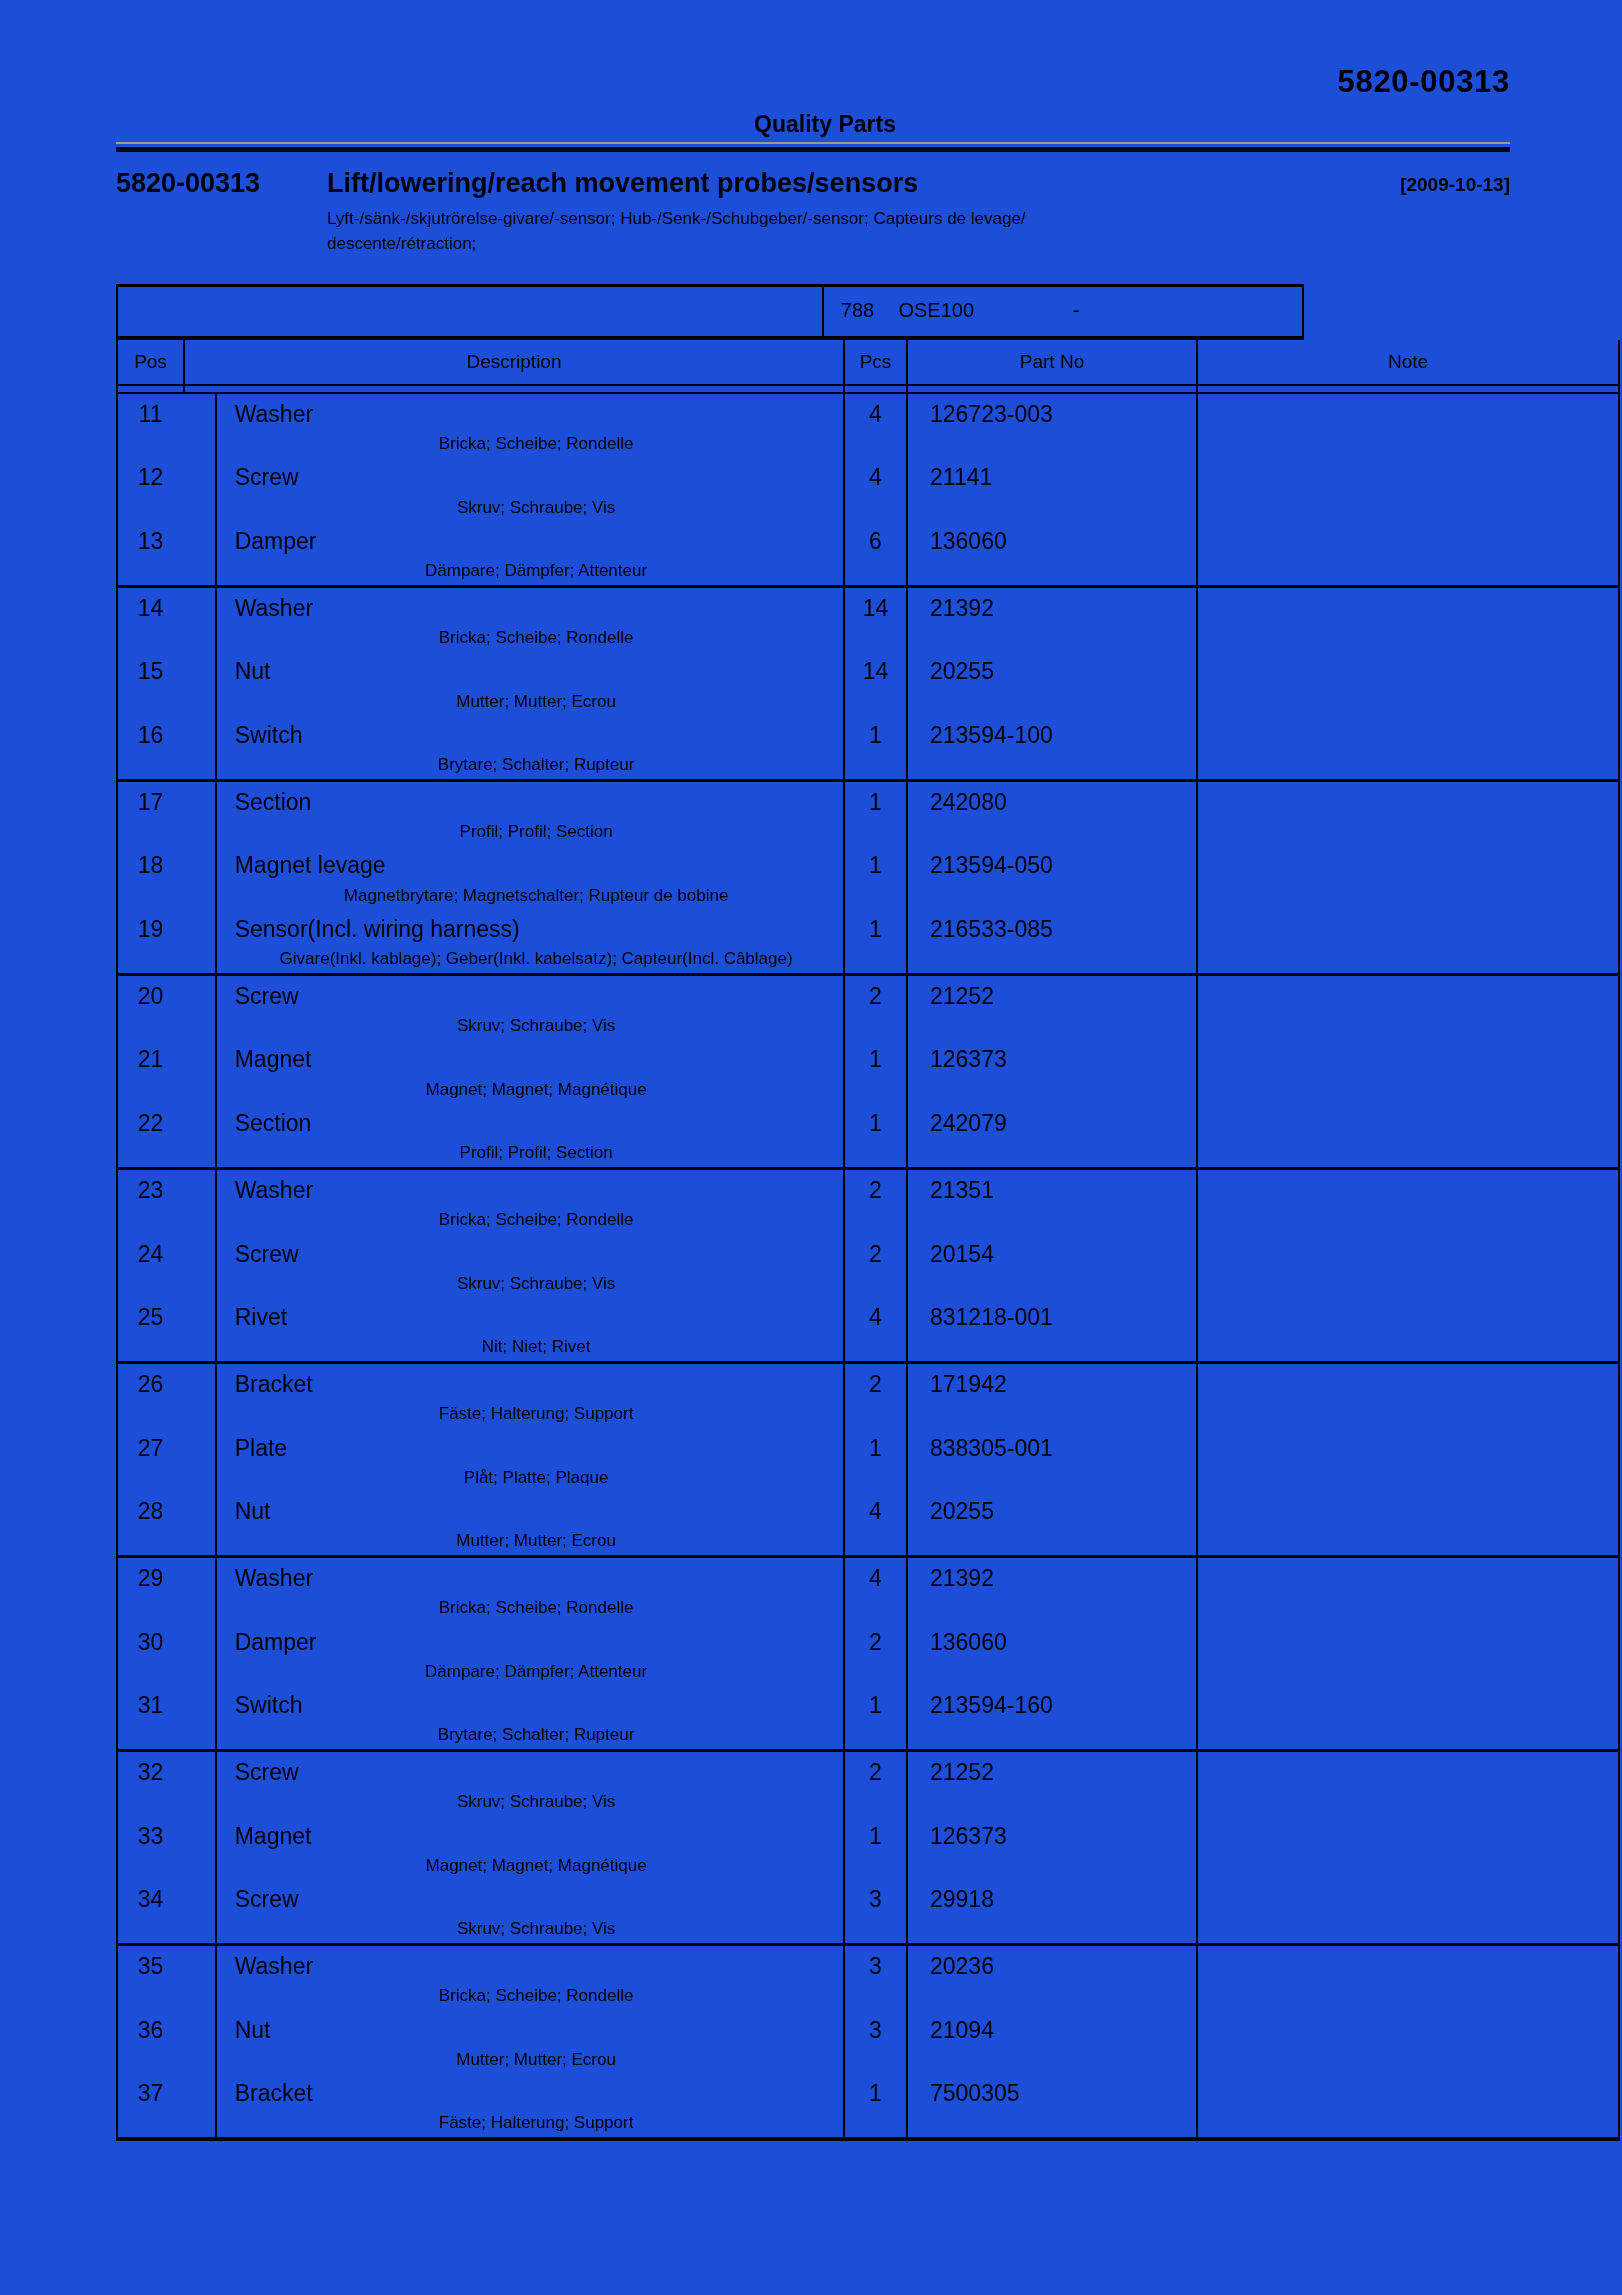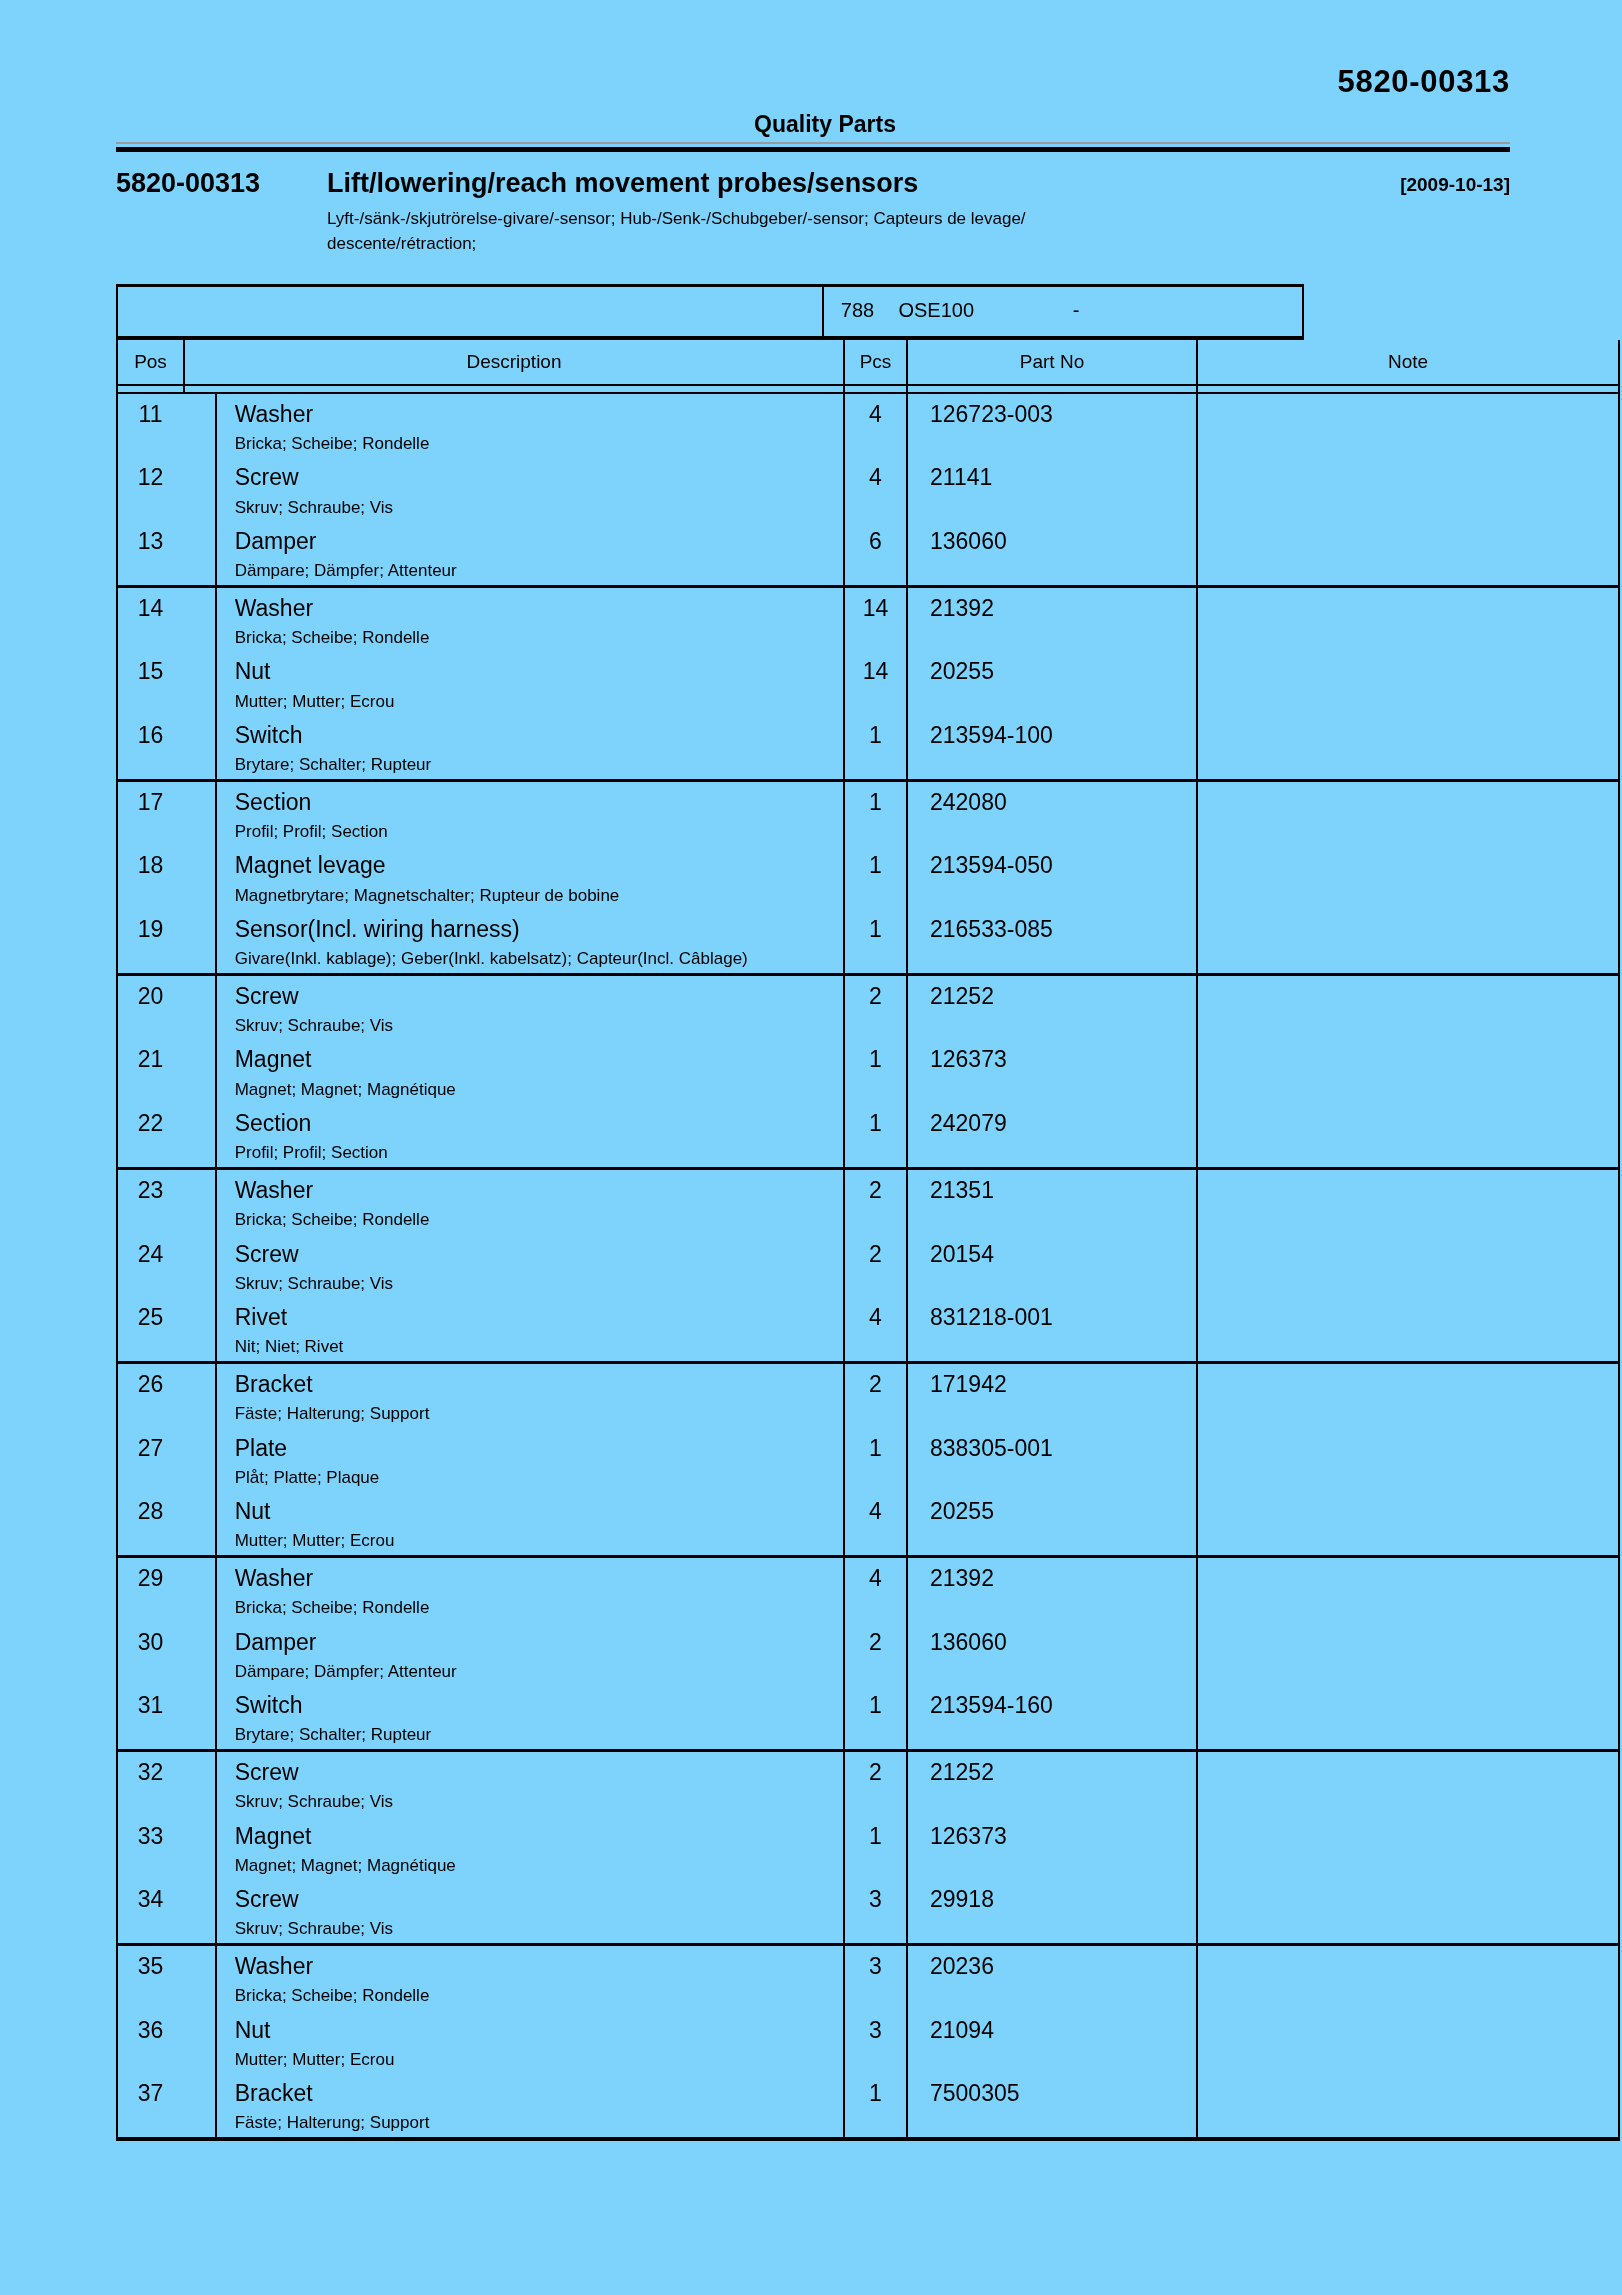--- a/index.html
+++ b/index.html
@@ -1,19 +1,19 @@
 <!DOCTYPE html>
 <html style="font-size:11px"><head>
 <meta charset="utf-8">
 <style>
   html,body{margin:0;padding:0;background:#e8e8e8;}
   .page{
     position:relative;
     width:1622px;height:2295px;
-    background:#7dd3fc;
+    background:#1d4ed8;
     font-family:"Liberation Sans","DejaVu Sans",sans-serif;
     color:#000;
     overflow:hidden;
   }
   .content{position:absolute;left:116px;top:0;width:1394px;}
 
   
   .top-header{position:relative;height:142px;}
   .doc-number{
     position:absolute;top:64px;right:0;
@@ -57,21 +57,21 @@
   .cols{display:grid;grid-template-columns:65px 660px 63px 290px auto;}
   .cols > *:nth-child(n+2){border-left:2px solid #000;}
   .thead{height:44px;border-bottom:2px solid #000;font-size:19px;}
   .thead > div{display:flex;align-items:center;justify-content:center;}
   .dbl-spacer{height:6.1px;border-bottom:2px solid #000;}
   .group + .group{border-top:3.4px solid #000;}
   .item{min-height:60px;}
   .cell-pos{font-size:23px;text-align:center;padding-top:6.8px;}
   .cell-desc{padding:6.8px 5.5px 4.1px 17.7px;margin-left:32px;}
   .part-name{font-size:23px;line-height:1.15;}
-  .part-sub{font-size:17px;line-height:1.15;margin-top:6.8px;}
+  .part-sub{font-size:17px;line-height:1.15;margin-top:6.8px;text-align:center;}
   .cell-pcs{font-size:23px;text-align:center;padding-top:6.8px;}
   .cell-pno{font-size:23px;padding:6.8px 0 0 22px;}
   .cell-note{}
 </style>
 </head>
 <body>
 
 <div class="page">
   <div class="content">
 

